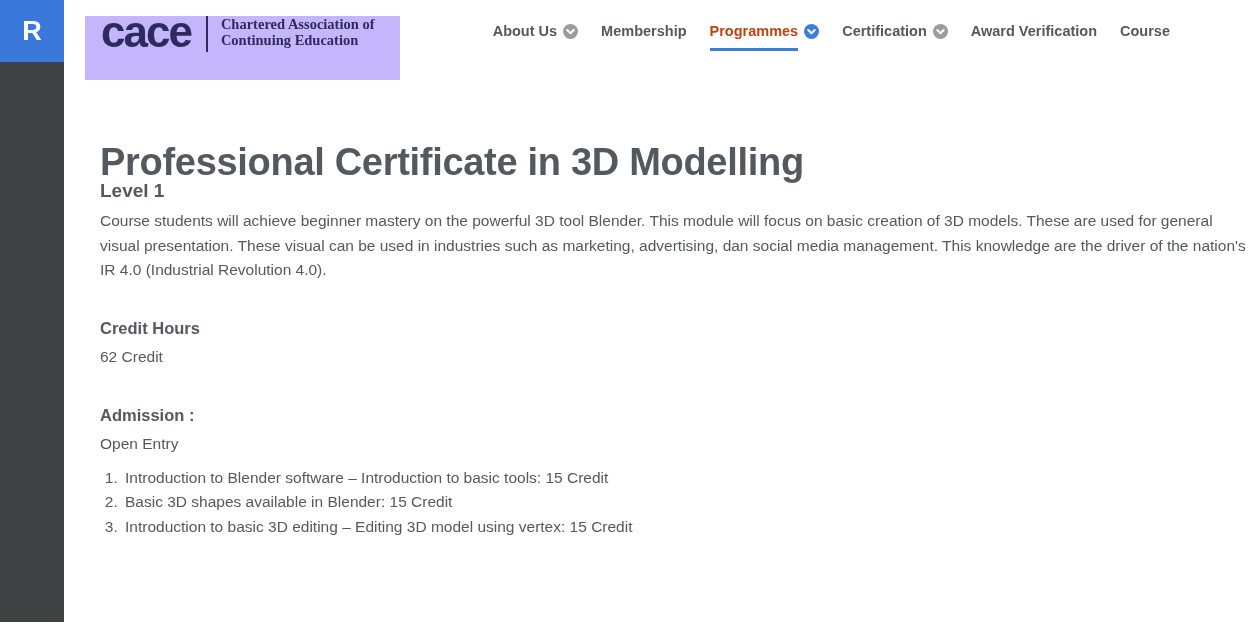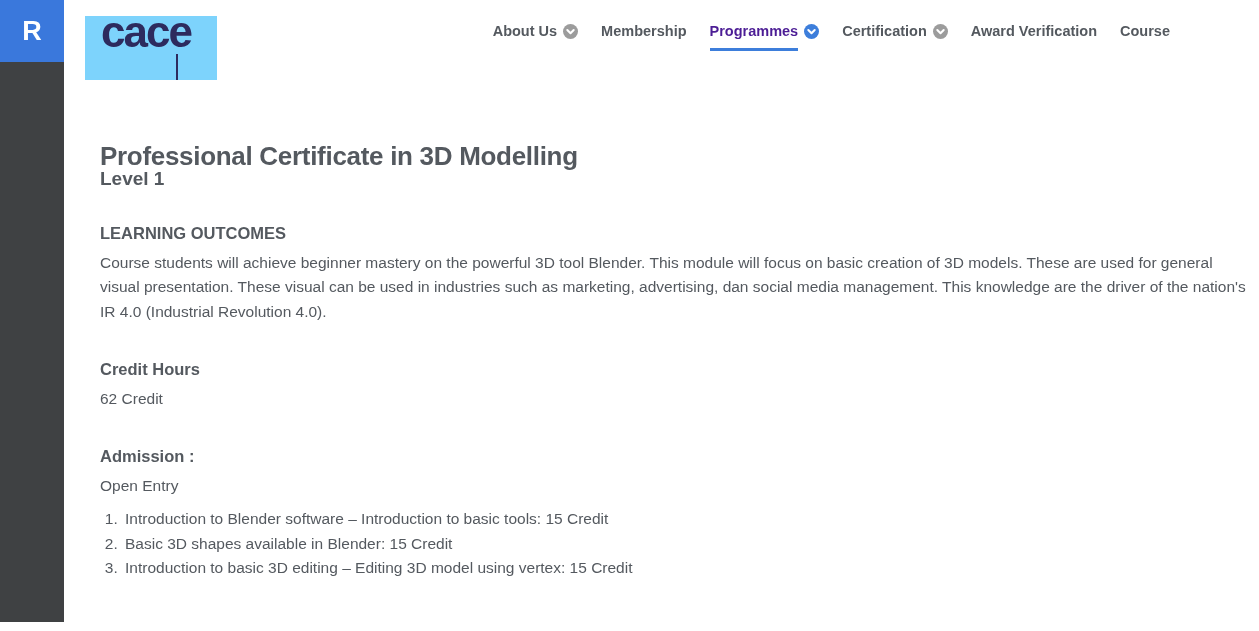--- a/index.html
+++ b/index.html
@@ -6,34 +6,34 @@
   html,body { width:1259px; height:631px; background:#fff; font-family:"Liberation Sans", sans-serif; }
   .page { position:relative; width:1259px; height:631px; background:#fff; overflow:hidden; display:flex; }
 
   
   .sidebar { width:64px; height:622px; background:#3f4143; flex:none; }
   .avatar { width:64px; height:62px; background:#3a78dc; color:#fff; display:flex; align-items:center; justify-content:center; font-size:27px; font-weight:bold; cursor:pointer; }
 
   
   .content-wrap { flex:1; min-width:0; }
   header { display:flex; align-items:flex-start; justify-content:space-between; padding:16px 89px 0 21px; }
-  .logo { display:flex; align-items:flex-end; background:#7dd3fc; height:64px; padding:0 26px 0 16px; text-decoration:none; cursor:pointer;flex-direction:column; }
+  .logo { display:flex; align-items:flex-start; background:#c4b5fd; height:64px; padding:0 26px 0 16px; text-decoration:none; cursor:pointer; }
   .logo-brand { font-size:44px; font-weight:bold; color:#2d2b5e; letter-spacing:-2px; line-height:1; margin-top:-6px; }
   .logo-divider { width:2px; height:36px; background:#2d2b5e; margin:0 13px 0 15px; }
   .logo-tagline { font-family:"Liberation Serif", serif; font-weight:bold; color:#2d2b5e; font-size:14.5px; line-height:16px; white-space:nowrap; }
 
   nav { display:flex; margin-top:7px; }
   .nav-item { position:relative; display:flex; align-items:center; margin-left:23px; font-size:14.5px; font-weight:bold; color:#54595f; text-decoration:none; cursor:pointer; white-space:nowrap; }
   .nav-item .dd-icon { margin-left:6px; display:flex; }
-  .nav-item.active { color:#4c1d95; }
+  .nav-item.active { color:#c2410c; }
   .nav-item.active::after { content:""; position:absolute; left:0; right:21px; bottom:-12px; height:3px; background:#3d7edb; }
 
   
   main { padding:0 13px 0 36px; color:#54595f; }
-  h1 { margin-top:63px; font-size:26px; line-height:1; font-weight:bold; color:#54595f; letter-spacing:-0.3px; }
+  h1 { margin-top:63px; font-size:38px; line-height:1; font-weight:bold; color:#54595f; letter-spacing:-0.3px; }
   h2 { font-size:19px; line-height:1; font-weight:bold; color:#54595f; }
   h3 { margin-top:37px; font-size:16.5px; line-height:1; font-weight:bold; color:#54595f; }
   h3.tight { }
   p  { margin-top:9px; font-size:15.5px; line-height:24.5px; color:#54595f; }
   ol { margin-top:9px; padding-left:22px; font-size:15.5px; line-height:24.5px; color:#54595f; }
   ol li { padding-left:3px; }
 </style>
 </head>
 <body>
 
@@ -42,20 +42,24 @@
   <aside class="sidebar">
     <div class="avatar">R</div>
   </aside>
 
   <div class="content-wrap">
 
     <header>
       <a class="logo">
         <span class="logo-brand">cace</span>
         <span class="logo-divider"></span>
+        <span class="logo-tagline">
+          <span>Chartered Association of</span><br>
+          <span>Continuing Education</span>
+        </span>
       </a>
 
       <nav>
         <a class="nav-item">
           <span class="nav-label">About Us</span>
           <span class="dd-icon">
             <svg width="15" height="15" viewBox="0 0 16 16">
                 <circle cx="8" cy="8" r="8" fill="#9c9c9c"></circle>
                 <path d="M4.6 6.4 L8 9.8 L11.4 6.4" stroke="#fff" stroke-width="2.2" fill="none" stroke-linecap="round" stroke-linejoin="round"></path>
               </svg>
@@ -88,21 +92,20 @@
         <a class="nav-item">
           <span class="nav-label">Course</span>
         </a>
       </nav>
     </header>
 
     <main>
       <h1>Professional Certificate in 3D Modelling</h1>
       <h2>Level 1</h2>
 
-      <h3>LEARNING OUTCOMES</h3>
       <p>Course students will achieve beginner mastery on the powerful 3D tool Blender. This module will focus on basic creation of 3D models. These are used for general visual presentation. These visual can be used in industries such as marketing, advertising, dan social media management. This knowledge are the driver of the nation's IR 4.0 (Industrial Revolution 4.0).</p>
 
       <h3>Credit Hours</h3>
       <p>62 Credit</p>
 
       <h3 class="tight">Admission :</h3>
       <p>Open Entry</p>
 
       <ol>
         <li>Introduction to Blender software – Introduction to basic tools: 15 Credit</li>

